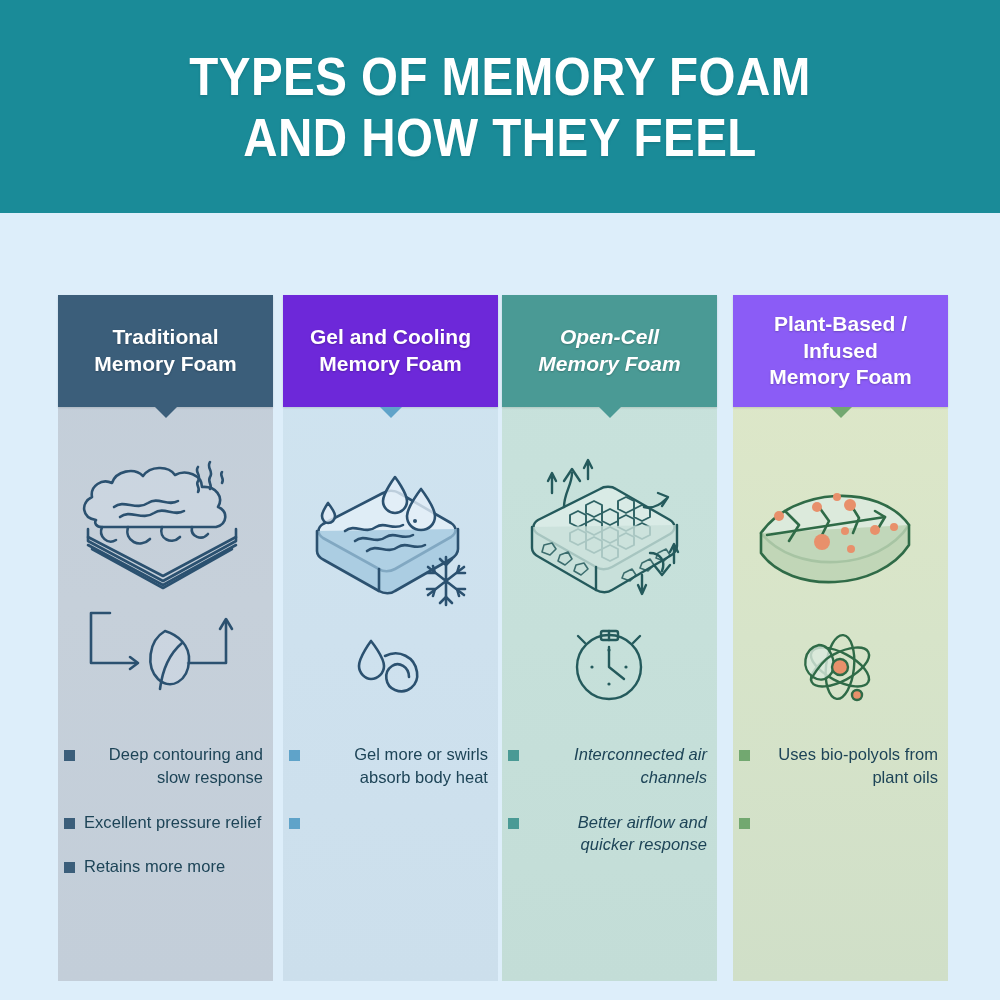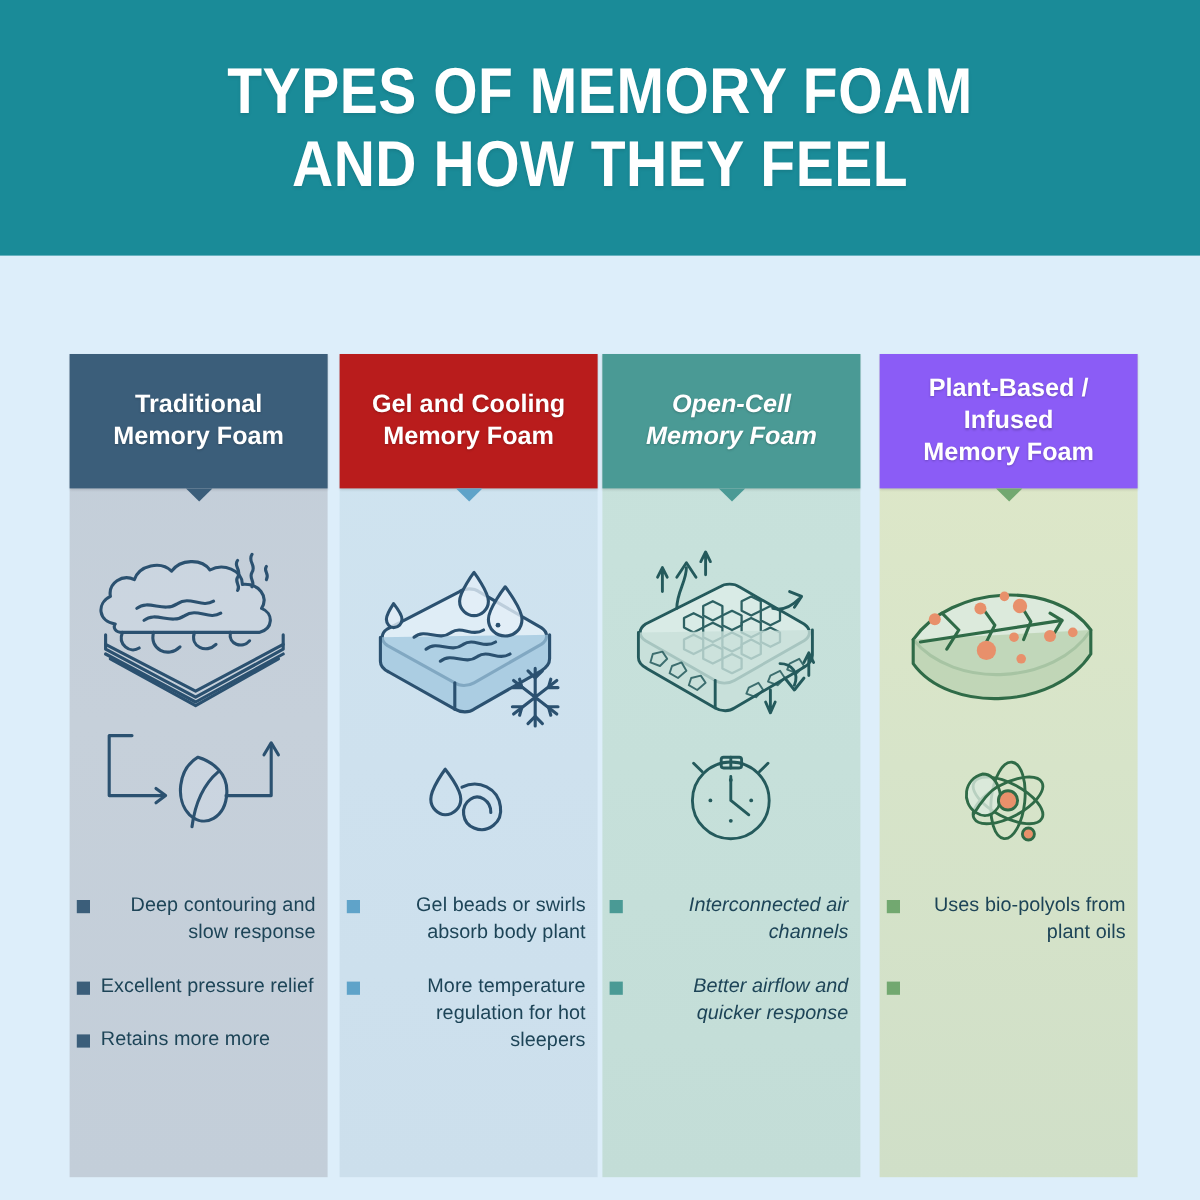--- a/index.html
+++ b/index.html
@@ -178,21 +178,21 @@
         <div class="bullet">
           <span class="bullet-mark" style="background:#3b5e7a"></span>
           <span class="bullet-text">Retains more more</span>
         </div>
       </div>
     </div>
 
     <div class="col c2">
       <div class="col-body"></div>
 
-      <div class="col-head" style="background:#b91c1c">
+      <div class="col-head" style="background:#6d28d9">
         <h2>Gel and Cooling
 Memory Foam</h2>
       </div>
       <div class="col-tab" style="border-top:11px solid #5fa3c9"></div>
 
       <div class="illus">
         <svg width="215" height="280" viewBox="0 0 215 280" fill="none">
           <g stroke="#2b5170" stroke-width="2.6" stroke-linecap="round" stroke-linejoin="round">
 
             <path d="M100 48 C104 45 112 45 116 48 L168 78 C174 82 174 88 168 92 L112 124
@@ -222,25 +222,24 @@
               <path d="M88 196 C88 196 76 212 76 221 C76 228 82 234 88 234 C95 234 101 228 101 221 C101 212 88 196 88 196 Z"></path>
               <path d="M126 232 C126 222 116 216 109 221 C100 227 102 241 112 245 C124 250 136 240 134 227 C132 212 116 204 102 211"></path>
             </g>
           </g>
         </svg>
       </div>
 
       <div class="bullets">
         <div class="bullet">
           <span class="bullet-mark" style="background:#5fa3c9"></span>
-          <span class="bullet-text">Gel beads or swirls absorb body plant</span>
+          <span class="bullet-text">Gel more or swirls absorb body heat</span>
         </div>
         <div class="bullet">
           <span class="bullet-mark" style="background:#5fa3c9"></span>
-          <span class="bullet-text">More temperature regulation for hot sleepers</span>
         </div>
       </div>
     </div>
 
     <div class="col c3">
       <div class="col-body"></div>
 
       <div class="col-head" style="background:#4a9a95">
         <h2>Open-Cell
 Memory Foam</h2>

